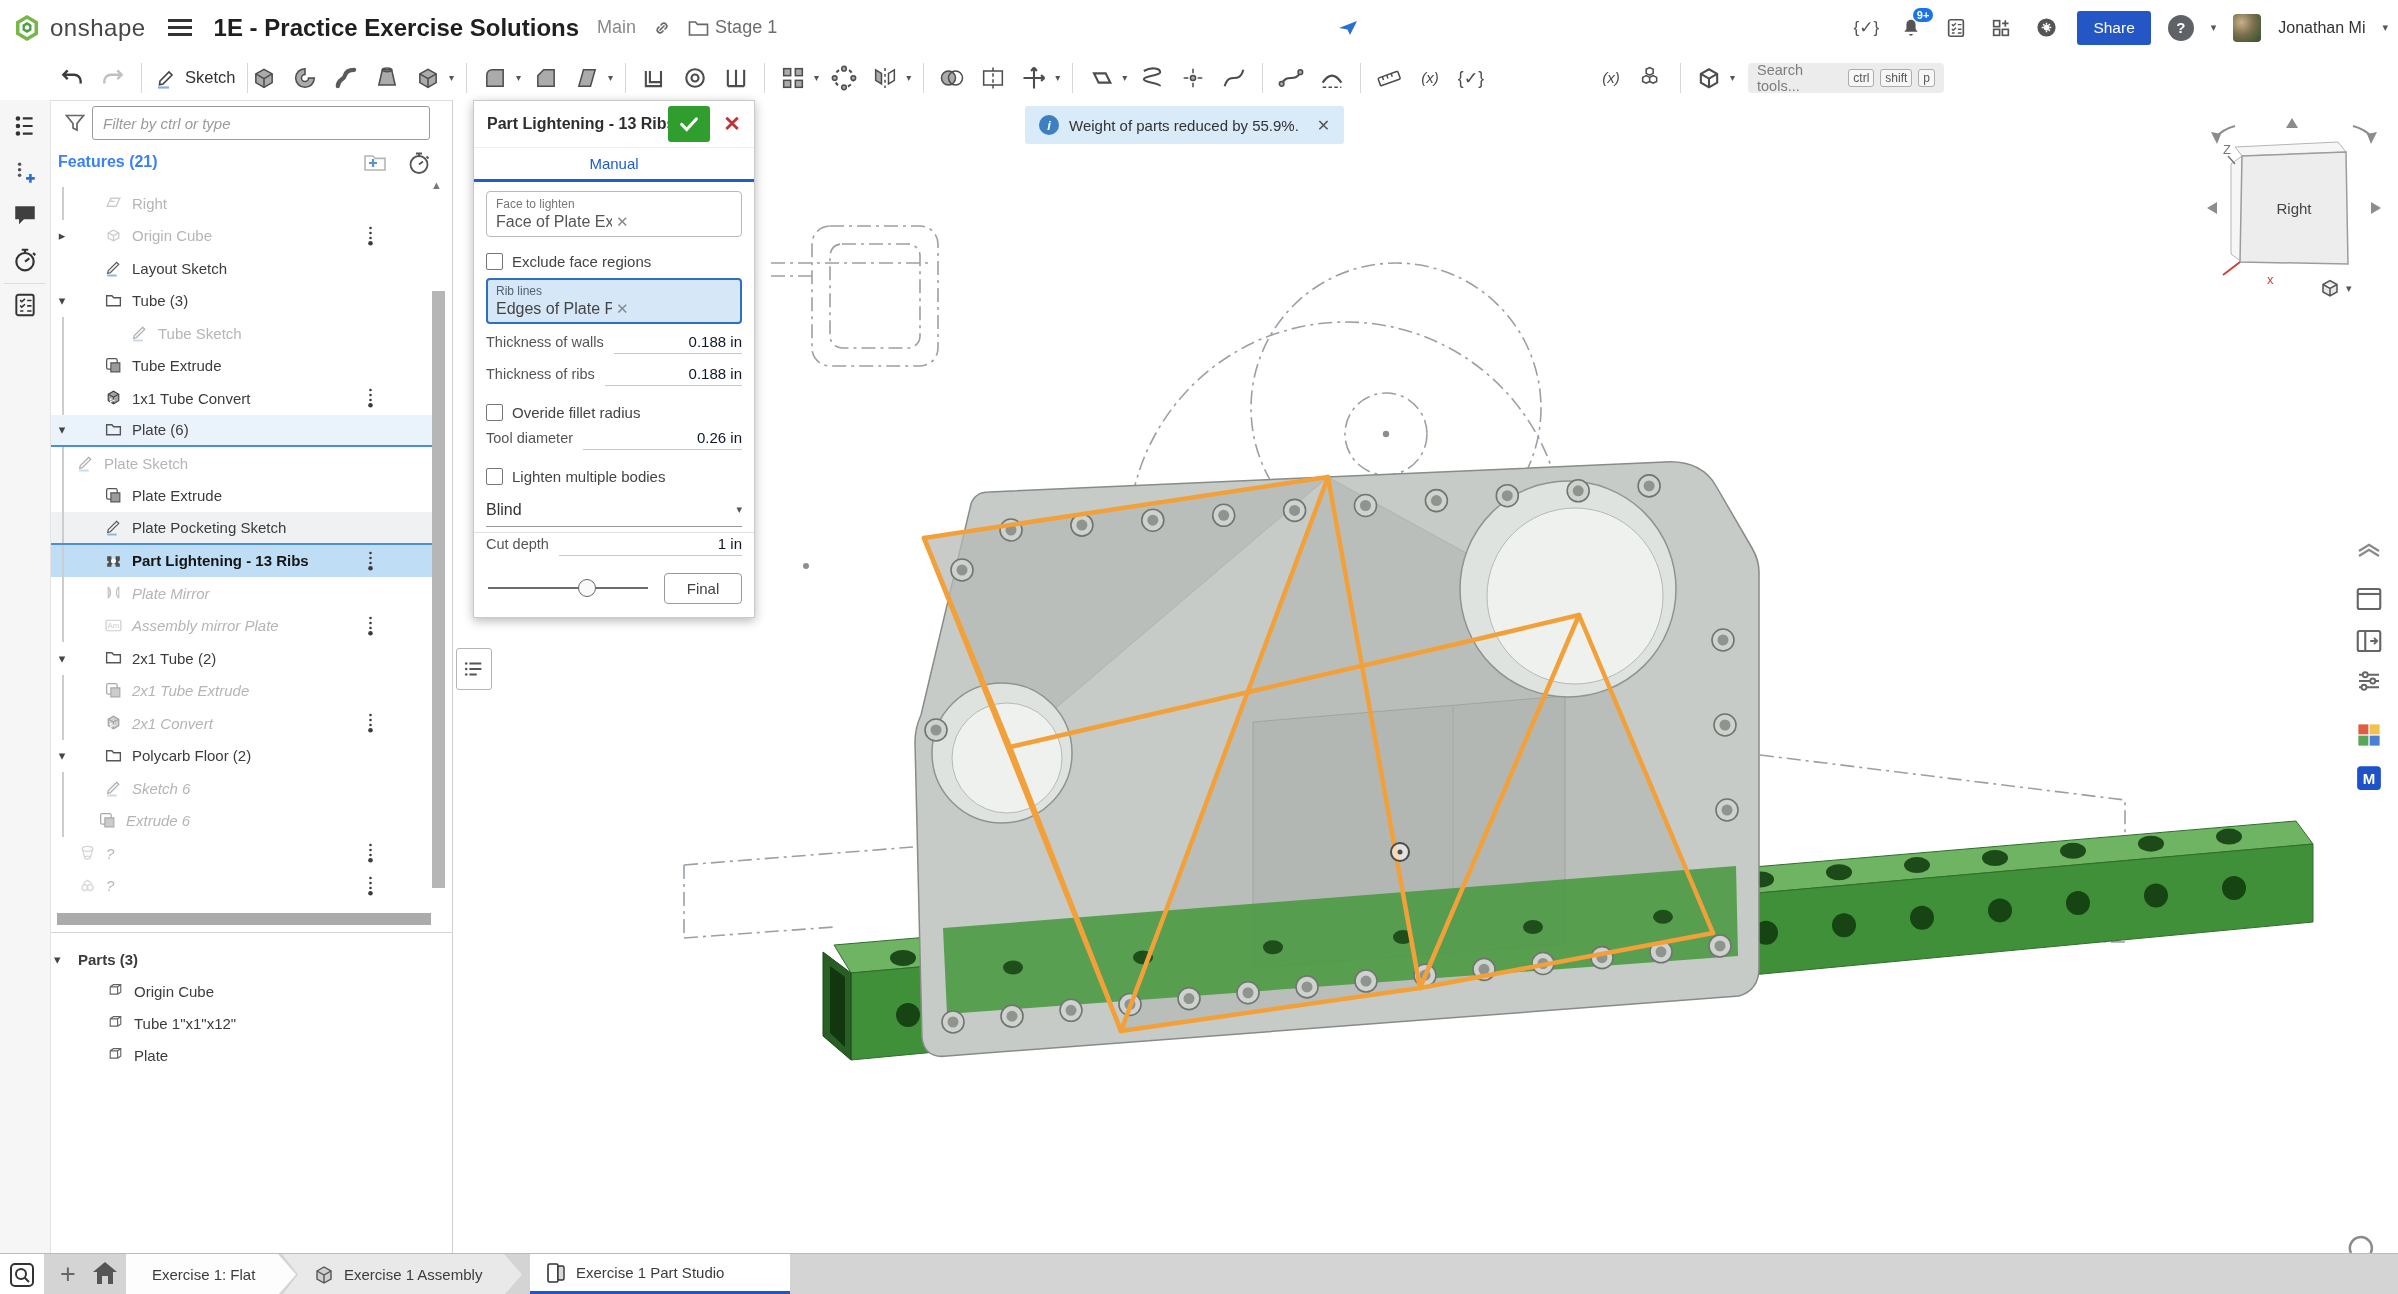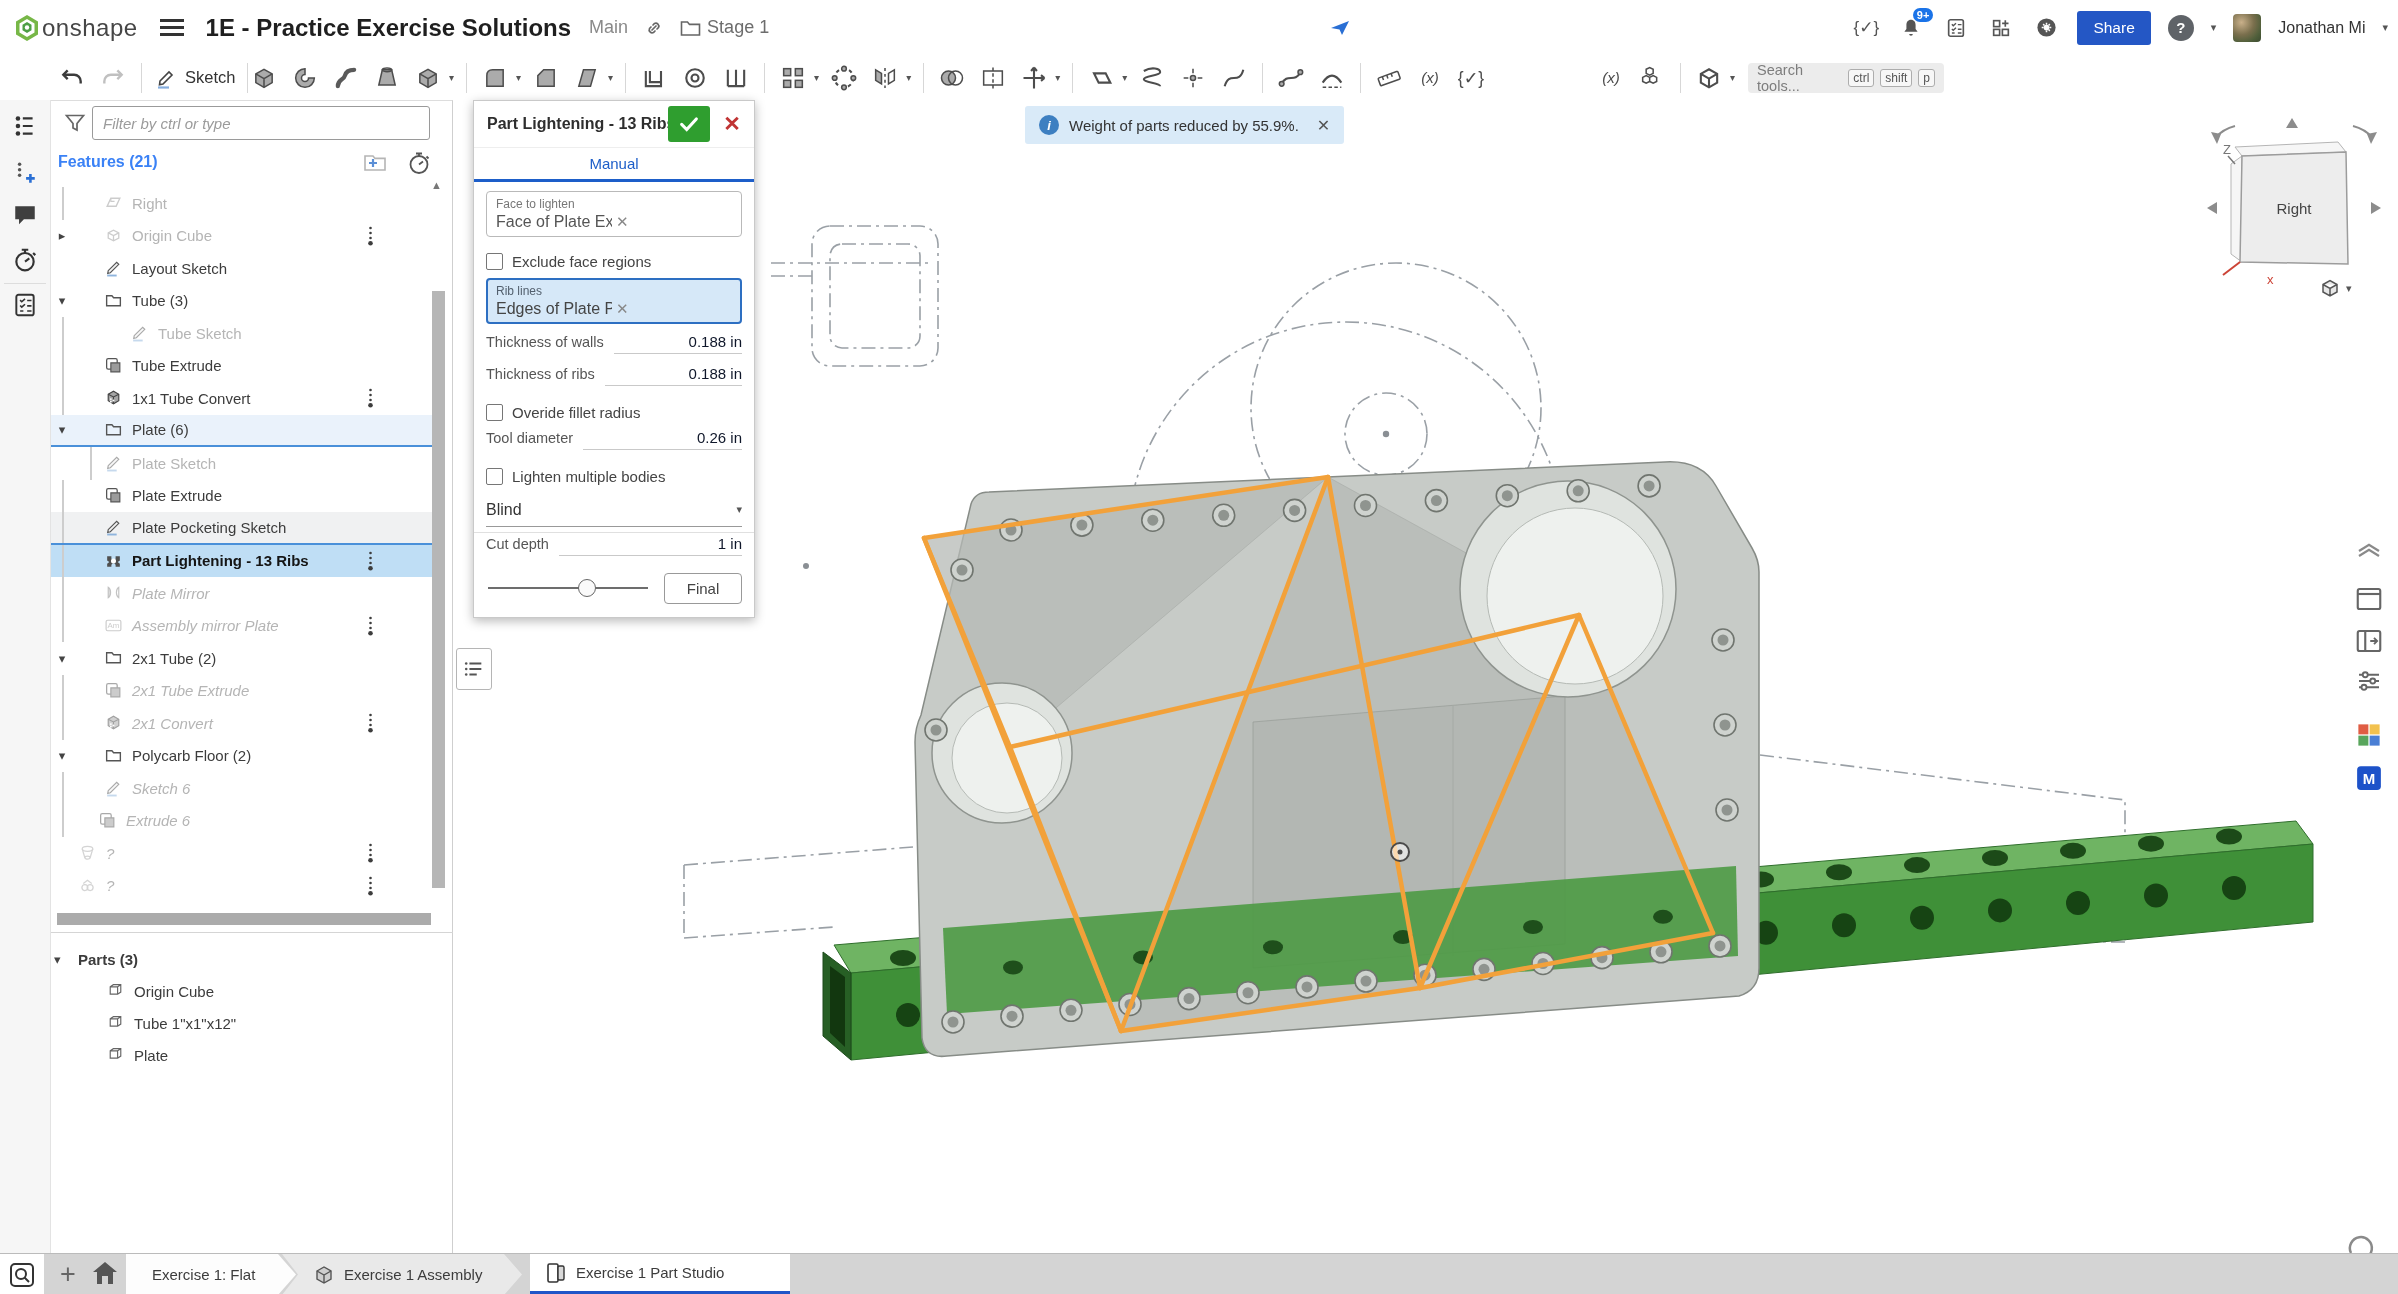--- a/index.html
+++ b/index.html
@@ -2,21 +2,21 @@
 <html><head>
 <meta charset="utf-8">
 <style>
   html,body{margin:0;padding:0}
   body{width:2398px;height:1294px;position:relative;overflow:hidden;background:#fff;
        font-family:"Liberation Sans",sans-serif;color:#333}
   .abs{position:absolute}
   
   #topbar{position:absolute;left:0;top:0;width:2398px;height:55px;background:#fff;z-index:50}
   #topbar-left{position:absolute;left:12px;top:0;height:55px;display:flex;align-items:center}
-  #logo{display:flex;align-items:center;}
+  #logo{display:flex;align-items:center;gap:8px}
   #logo-word{font-size:24px;color:#464646;letter-spacing:.5px}
   #hamburger{margin-left:22px;width:24px;cursor:pointer}
   #hamburger div{height:3.2px;background:#333;margin:4.2px 0}
   #doc-title{margin-left:22px;font-size:24px;font-weight:bold;color:#1f1f1f;white-space:nowrap}
   #ws-label{margin-left:18px;font-size:18px;color:#8a8a8a}
   .mini-ic{margin-left:16px;display:flex;align-items:center}
   #version-label{margin-left:6px;font-size:18px;color:#6d6d6d}
   #topbar-right{position:absolute;right:10px;top:0;height:55px;display:flex;align-items:center;gap:17px}
   .tr-ic{position:relative;width:28px;height:28px;display:flex;align-items:center;justify-content:center;color:#555;font-size:17px}
   #bell-badge{position:absolute;top:-6px;right:-8px;background:#1a73e8;color:#fff;font-size:11px;
@@ -744,21 +744,21 @@
             <circle cx="4.5" cy="18.3" r="2.3" fill="#3d3d3d"></circle>
           </svg></span>
       </div>
       <div class="trow normal" style="background: rgb(234, 242, 251); border-bottom: 2px solid rgb(74, 144, 217); padding-left: 54px;">
         <span class="chev">▾</span>
         <span class="ticon"><svg width="19" height="19" viewBox="0 0 18 18">
             <path d="M2.5 4.5 h5 l1.6 1.9 h6.4 V14 H2.5 Z" fill="none" stroke="#555" stroke-width="1.3"></path>
           </svg></span>
         <span class="tlabel">Plate (6)</span>
       </div>
-      <div class="trow ghost" style="padding-left: 26px; margin-left: 28px;">
+      <div class="trow ghost" style="padding-left: 26px;">
         <span class="guide"></span>
         <span class="ticon"><svg width="19" height="19" viewBox="0 0 18 18">
             <path d="M4 12 L12 4 L14 6 L6 14 L3.5 14.6 Z" fill="#f2f2f2" stroke="#555" stroke-width="1.1"></path>
             <line x1="3" y1="16.6" x2="12" y2="16.6" stroke="#8fb4dd" stroke-width="1.8"></line>
           </svg></span>
         <span class="tlabel">Plate Sketch</span>
       </div>
       <div class="trow normal" style="padding-left: 54px;">
         <span class="guide"></span>
         <span class="ticon"><svg width="19" height="19" viewBox="0 0 18 18">

